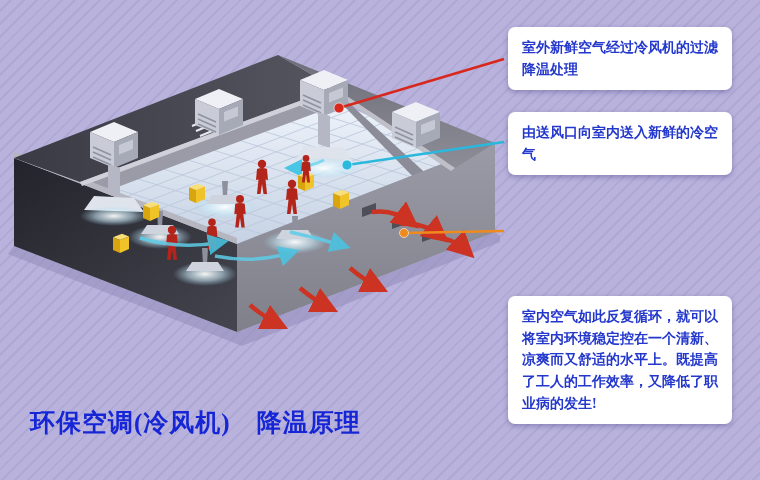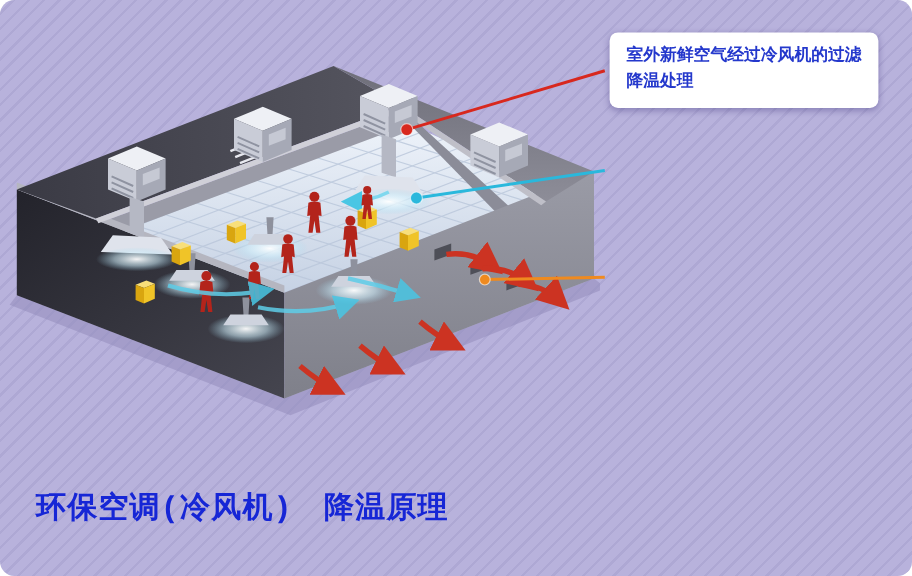--- a/index.html
+++ b/index.html
@@ -1,20 +1,19 @@
 <!DOCTYPE html>
 <html><head>
 <meta charset="utf-8">
 <style>
   html,body{margin:0;padding:0}
   .stage{
     position:relative;width:760px;height:480px;overflow:hidden;
     background:repeating-linear-gradient(135deg,#b8b2dc 0px,#b8b2dc 7px,#aea8d4 7px,#aea8d4 9px);
-    font-family:Liberation Mono, monospace;
-    border-radius:12px;
+    font-family:Liberation Serif, serif;
   }
   .scene{position:absolute;left:0;top:2;width:500px;height:440px}
   .connectors{position:absolute;left:0;top:0;width:760px;height:480px;pointer-events:none}
   .callout{
     position:absolute;left:508px;width:196px;background:#ffffff;border-radius:7px;
     padding:10px 14px;box-shadow:0 2px 5px rgba(70,60,130,.4);
     color:#2438cc;font-size:14px;line-height:1.55;font-weight:600;
   }
   .callout-1{top:27px}
   .callout-2{top:112px}
@@ -179,15 +178,21 @@
     <path d="M347,165 L504,142" stroke="#2ab8dc" stroke-width="2.5" fill="none"></path>
     <path d="M404,233 L504,231" stroke="#ef8a1f" stroke-width="2.5" fill="none"></path>
     <circle cx="339" cy="108" r="5" fill="#d8281e" stroke="#ffffff" stroke-opacity="0.6"></circle>
     <circle cx="347" cy="165" r="5" fill="#2ab8dc" stroke="#ffffff" stroke-opacity="0.6"></circle>
     <circle cx="404" cy="233" r="4.5" fill="#ef8a1f" stroke="#ffffff" stroke-opacity="0.6"></circle>
   </svg>
 
   <div class="callout callout-1">
     <span>室外新鲜空气经过冷风机的过滤降温处理</span>
   </div>
+  <div class="callout callout-2">
+    <span>由送风口向室内送入新鲜的冷空气</span>
+  </div>
+  <div class="callout callout-4">
+    <span>室内空气如此反复循环，就可以将室内环境稳定控在一个清新、凉爽而又舒适的水平上。既提高了工人的工作效率，又降低了职业病的发生!</span>
+  </div>
 
   <h1 class="title">环保空调(冷风机)　降温原理</h1>
 </div>
 
 </body></html>

